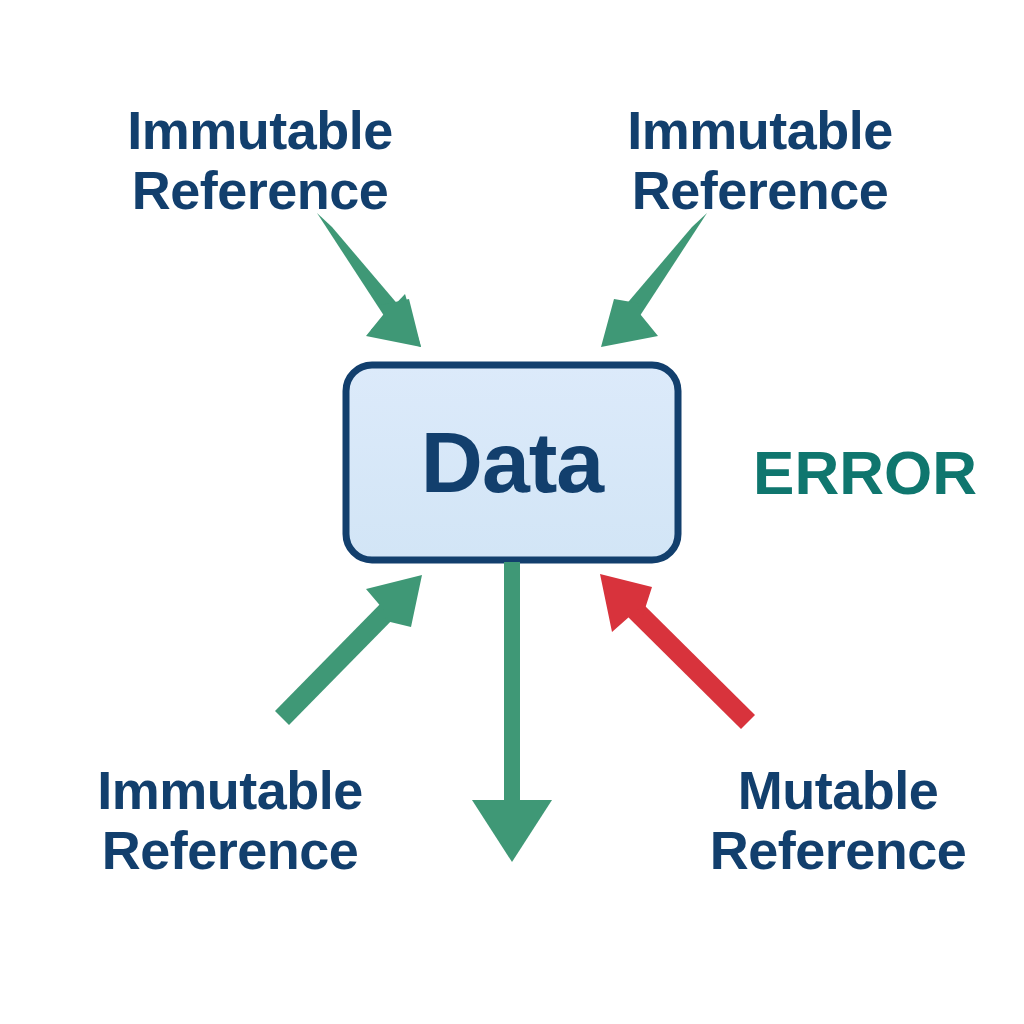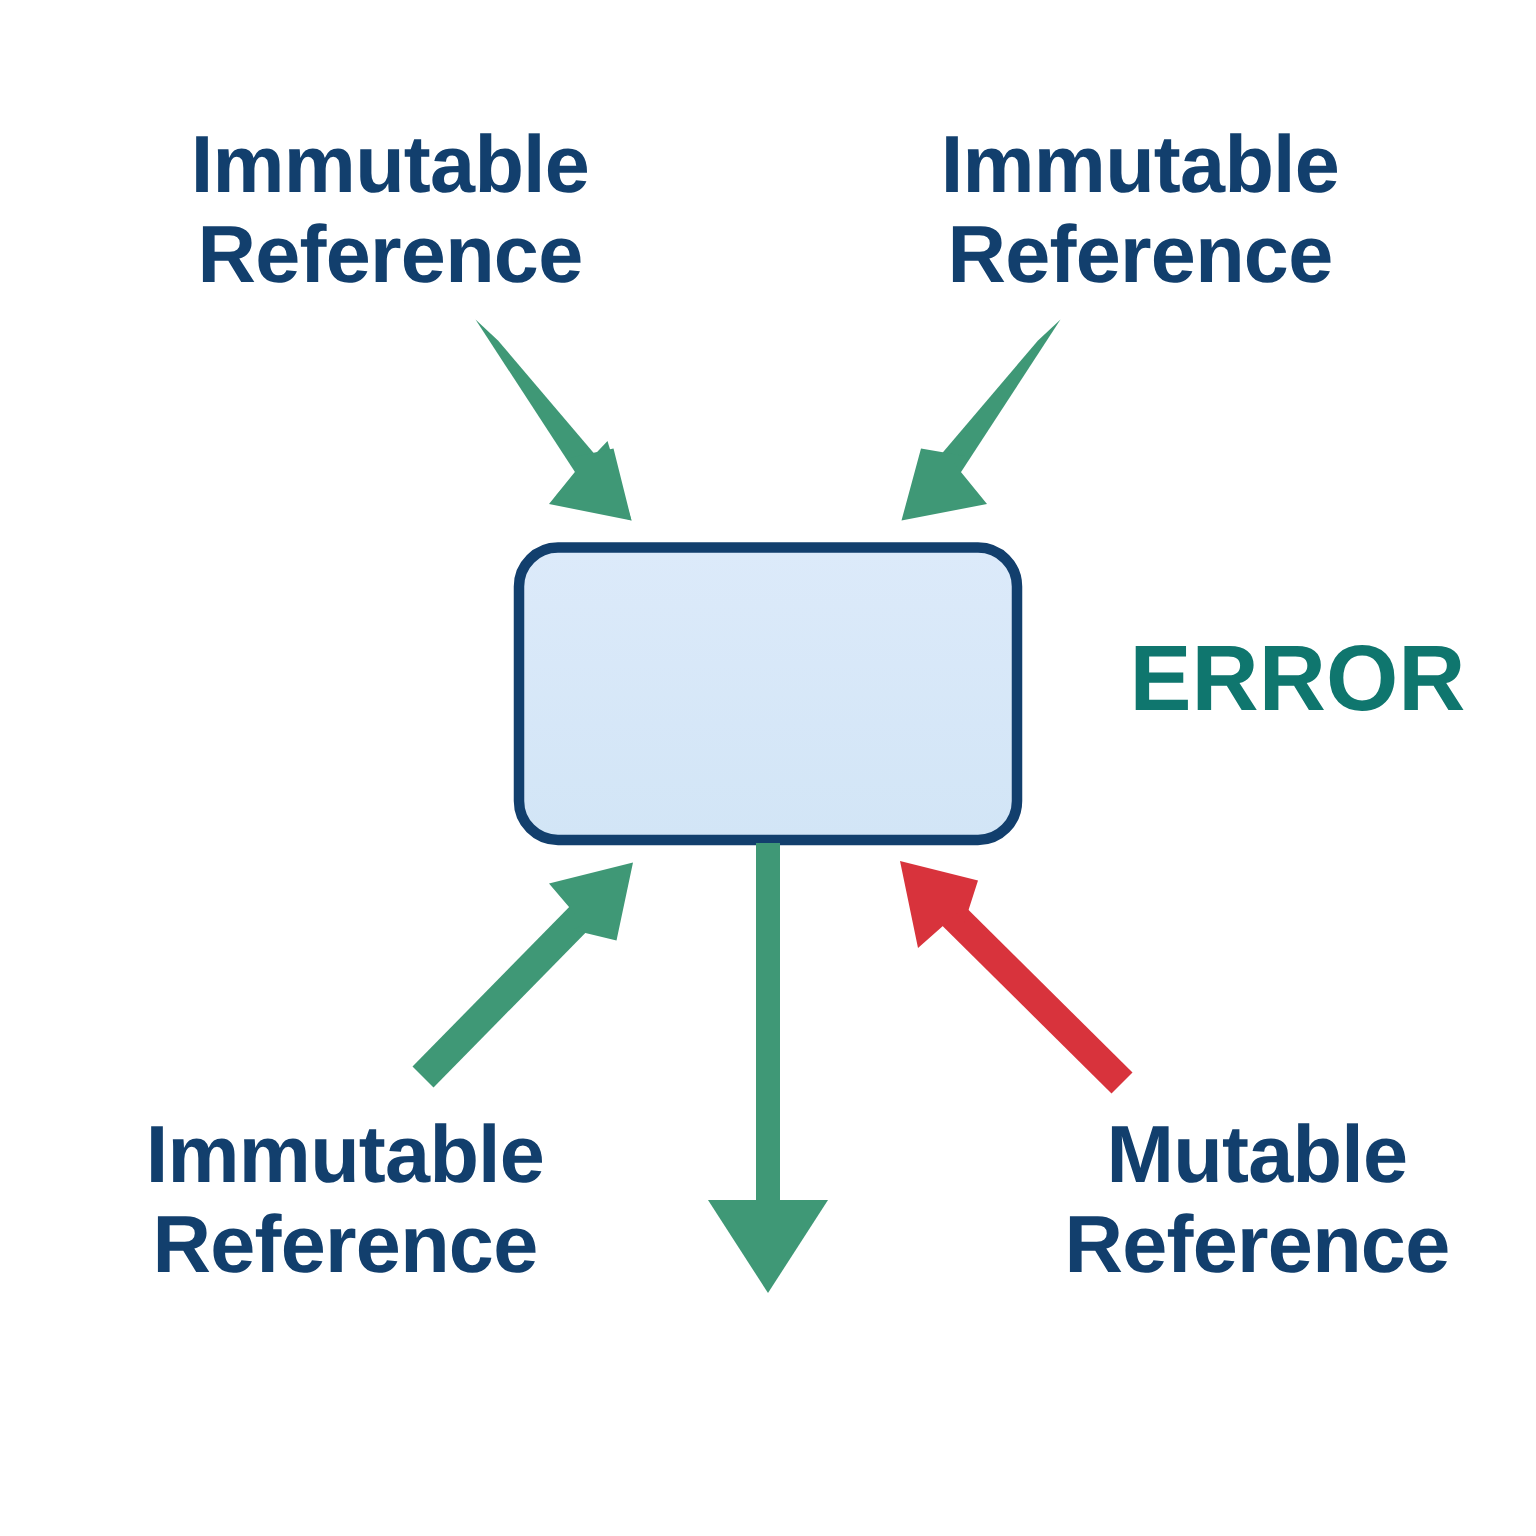--- a/index.html
+++ b/index.html
@@ -24,20 +24,21 @@
   }
   .label {
     position: absolute;
     color: #123f6d;
     font-family: "Liberation Sans", sans-serif;
     font-weight: bold;
     line-height: 1.12;
     text-align: center;
     white-space: pre-line;
     letter-spacing: -0.5px;
+    margin-top: 20px;
   }
   .ref-label {
     font-size: 54px;
   }
   .status-label {
     font-size: 62px;
     font-weight: bold;
     letter-spacing: 0px;
   }
   #label-top-left   { left: 70px;  top: 80px;  width: 380px; }
@@ -98,20 +99,21 @@
       <rect x="504" y="562" width="16" height="258" fill="#3f9876"></rect>
       <polygon points="512,862 472,800 552,800" fill="#3f9876"></polygon>
     </g>
 
     <g>
       <polygon points="755,715 741,729 624,613 638,599" fill="#d8333c"></polygon>
       <polygon points="600,574 612,632 638,609 643,615 652,587" fill="#d8333c"></polygon>
     </g>
   </svg>
 
+  <div id="box-text">Data</div>
 
   <div class="label ref-label" id="label-top-left">Immutable
 Reference</div>
 
   <div class="label ref-label" id="label-top-right">Immutable
 Reference</div>
 
   <div class="label ref-label" id="label-bottom-left">Immutable
 Reference</div>
 

